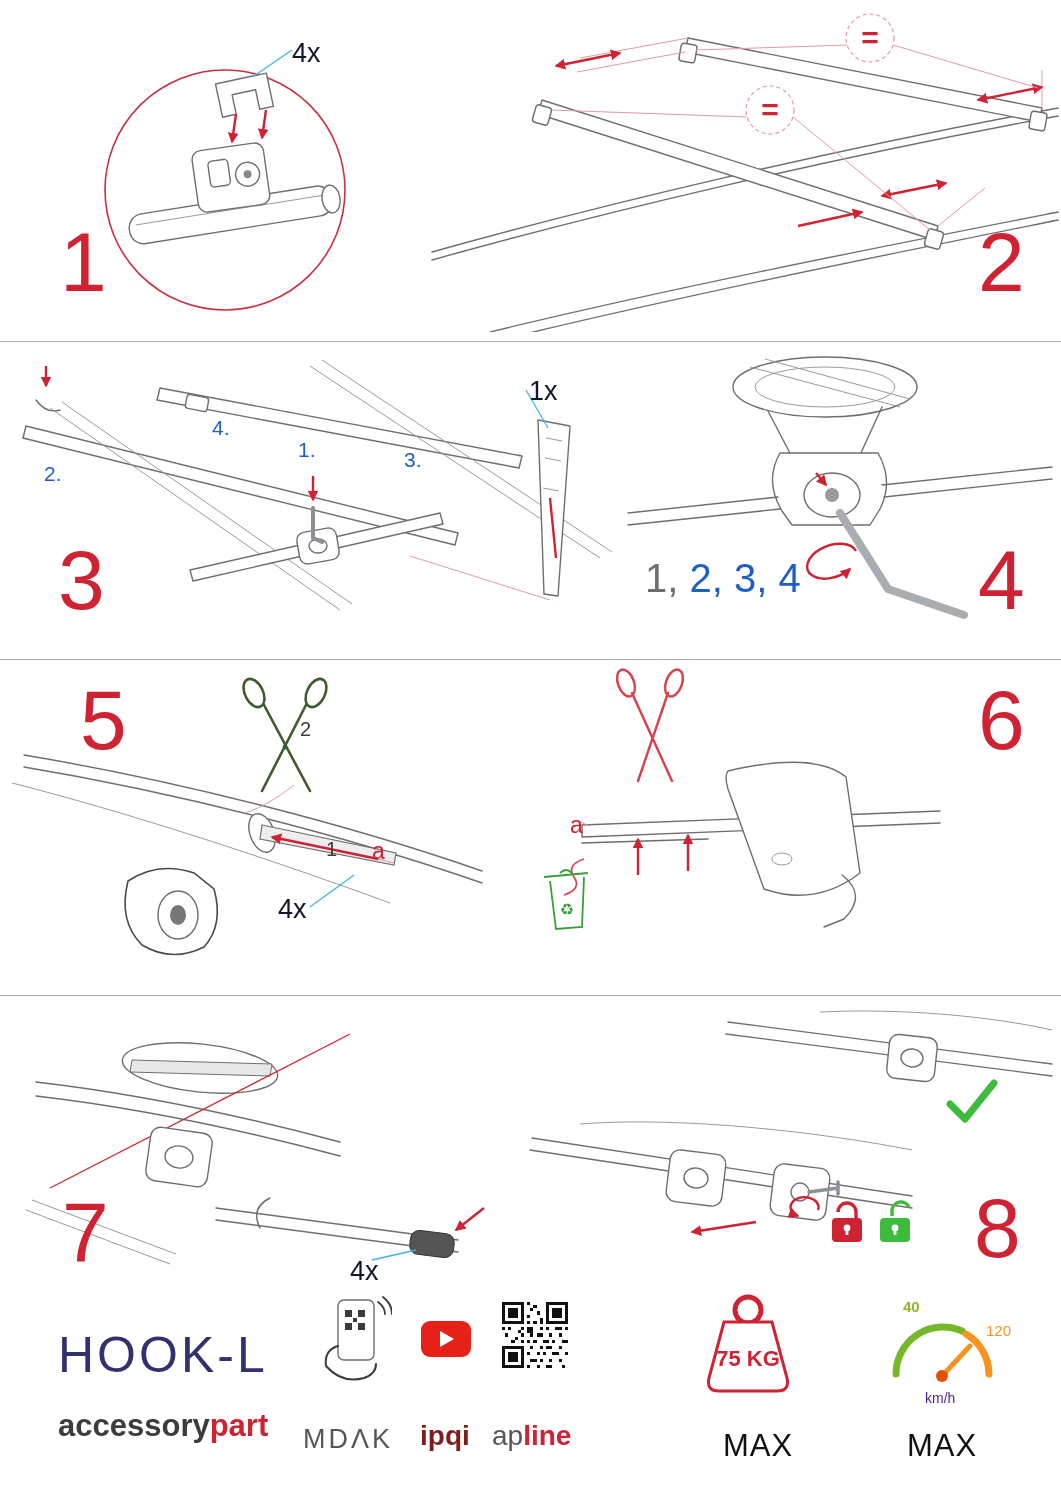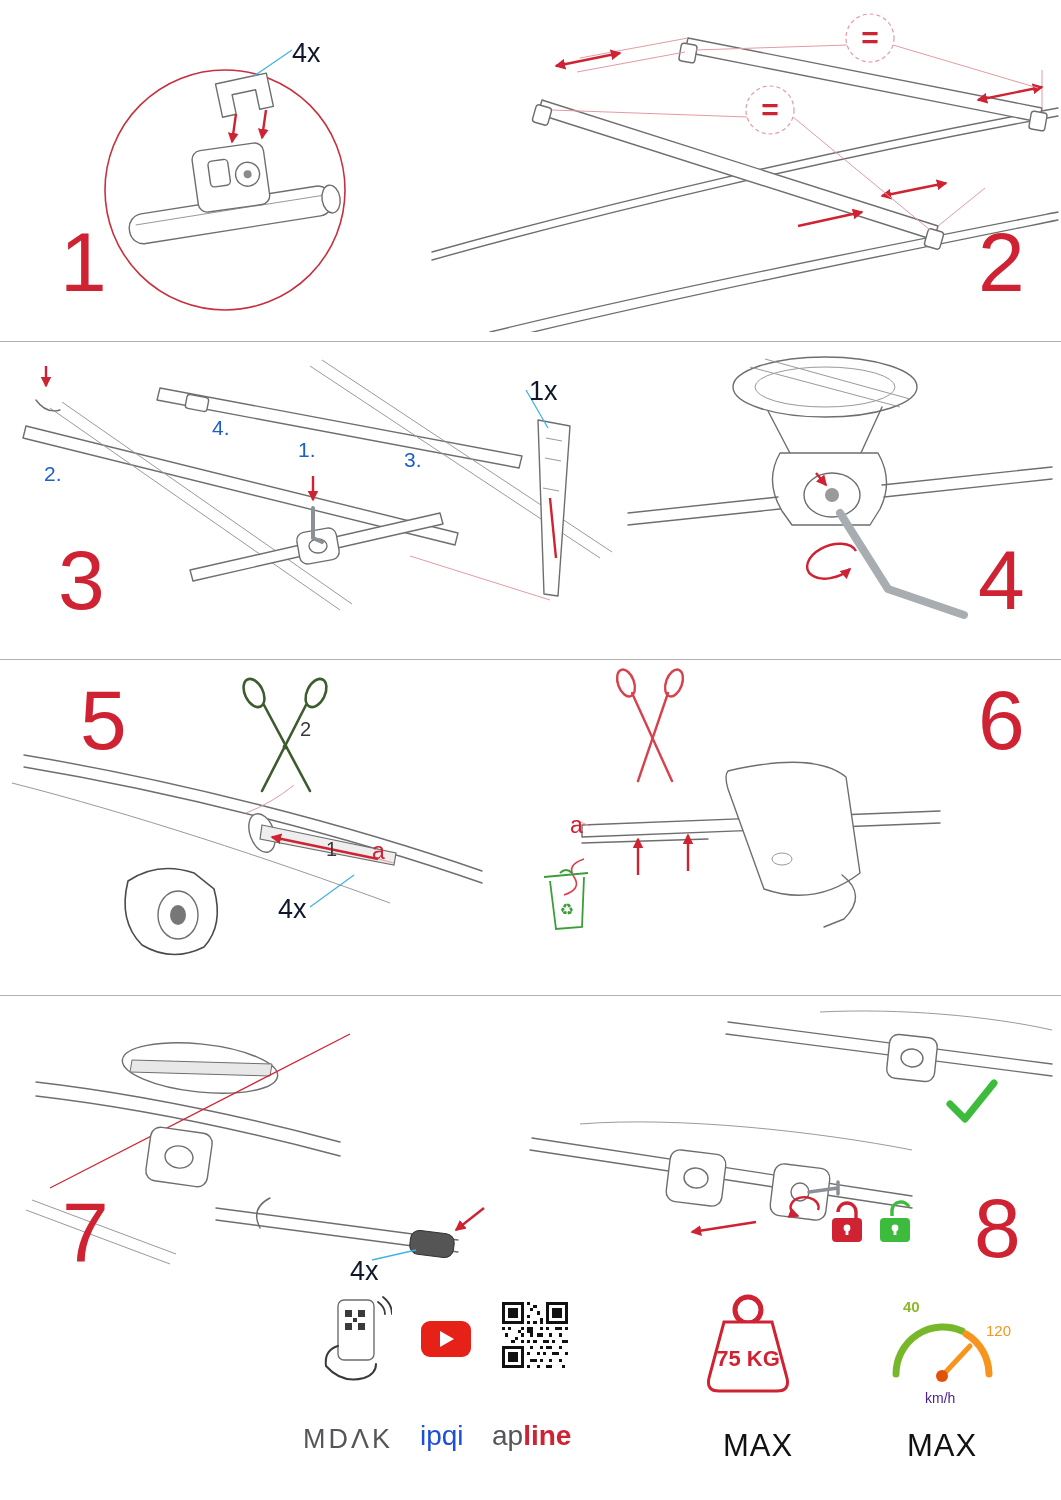--- a/index.html
+++ b/index.html
@@ -17,21 +17,21 @@
   .ln{stroke:#6e6e6e;fill:none;stroke-width:1.4;stroke-linecap:round;stroke-linejoin:round}
   .lnf{stroke:#6e6e6e;fill:#fff;stroke-width:1.4;stroke-linejoin:round}
   .lnt{stroke:#9a9a9a;fill:none;stroke-width:1}
   .ra{stroke:#cf2233;fill:none;stroke-width:2.4}
   .rt{stroke:#e39aa4;fill:none;stroke-width:1}
   .cy{stroke:#41b4e4;fill:none;stroke-width:1.3}
   .product{position:absolute;left:58px;top:1326px;font-size:50px;letter-spacing:3px;color:#31316e;font-weight:500}
   .brandline{position:absolute;left:58px;top:1408px;font-size:31px;font-weight:700}
   .brandline .d{color:#3c3c3c}.brandline .r{color:#cf2233}
   .logo-mdak{position:absolute;left:303px;top:1424px;font-size:27px;letter-spacing:3px;color:#55565a;font-weight:500}
-  .logo-ipqi{position:absolute;left:420px;top:1420px;font-size:28px;color:#1d4ed8;font-weight:400}
+  .logo-ipqi{position:absolute;left:420px;top:1420px;font-size:28px;color:#7f1d1d;font-weight:700}
   .logo-ap{position:absolute;left:492px;top:1420px;font-size:28px;font-weight:500}
   .logo-ap .d{color:#55565a}.logo-ap .r{color:#cf2233;font-weight:700}
   .maxlab{position:absolute;font-size:31px;color:#111;letter-spacing:1px}
   .splow{position:absolute;left:903px;top:1298px;color:#8db829;font-weight:700;font-size:15px}
   .sphigh{position:absolute;left:986px;top:1322px;color:#f7941d;font-weight:400;font-size:15px}
   .spunit{position:absolute;left:925px;top:1390px;color:#4c1d95;font-size:14px}
 </style>
 </head>
 <body>
 
@@ -147,20 +147,21 @@
       <circle cx="212" cy="150" r="7" fill="#9a9a9a" stroke="none"></circle>
     </g>
     <path d="M8,168 L158,152 M8,180 L160,164" class="ln"></path>
     <path d="M262,140 L432,122 M264,152 L432,134" class="ln"></path>
     <g>
       <path d="M220,168 L268,244 L344,270" stroke="#a8adb2" stroke-width="8" fill="none" stroke-linecap="round" stroke-linejoin="round"></path>
     </g>
     <path d="M236,206 a26,16 -20 1 0 -6,18" class="ra" stroke-width="1.8" marker-end="url(#ar)"></path>
     <line x1="196" y1="128" x2="206" y2="140" class="ra" stroke-width="1.8" marker-end="url(#ar)"></line>
   </svg>
+  <div class="seq" style="left:645px;top:556px"><span class="g">1,</span><span class="b"> 2, 3, 4</span></div>
   <div class="stepnum" style="left:978px;top:538px">4</div>
 
   <div class="sep" style="top:659px"></div>
 
   <svg class="abs" style="left:10px;top:663px" width="505" height="330" viewBox="0 0 505 330">
     <path d="M14,92 C170,118 340,162 472,208 M14,104 C170,130 340,174 472,220" class="ln"></path>
     <path d="M2,120 C120,150 260,196 380,240" class="lnt"></path>
     <ellipse cx="252" cy="170" rx="12" ry="20" transform="rotate(-20 252 170)" class="lnf"></ellipse>
     <polygon points="252,162 386,190 384,202 250,176" fill="#eee" stroke="#6e6e6e" stroke-width="1.2"></polygon>
     <g>
@@ -268,20 +269,22 @@
       <g>
         <path d="M372,216 v-6 a9,9 0 0 1 17,-3" stroke="#3dbb3d" stroke-width="3.4" fill="none"></path>
         <rect x="360" y="218" width="30" height="24" rx="4" fill="#3dbb3d"></rect>
         <circle cx="375" cy="228" r="3.4" fill="#fff"></circle>
         <rect x="373.6" y="228" width="2.8" height="7" fill="#fff"></rect>
       </g>
     </g>
   </svg>
   <div class="stepnum" style="left:974px;top:1186px">8</div>
 
+  <div class="product">HOOK-L</div>
+  <div class="brandline"><span class="d">accessory</span><span class="r">part</span></div>
 
   <svg class="abs" style="left:312px;top:1296px" width="80" height="88" viewBox="0 0 80 88">
     <rect x="26" y="4" width="36" height="60" rx="6" class="lnf" stroke-width="2"></rect>
     <g fill="#3a3a3a">
       <rect x="33" y="14" width="7" height="7"></rect>
         <rect x="46" y="14" width="7" height="7"></rect>
       <rect x="33" y="27" width="7" height="7"></rect>
         <rect x="46" y="27" width="7" height="7"></rect>
       <rect x="41" y="22" width="4" height="4"></rect>
     </g>

